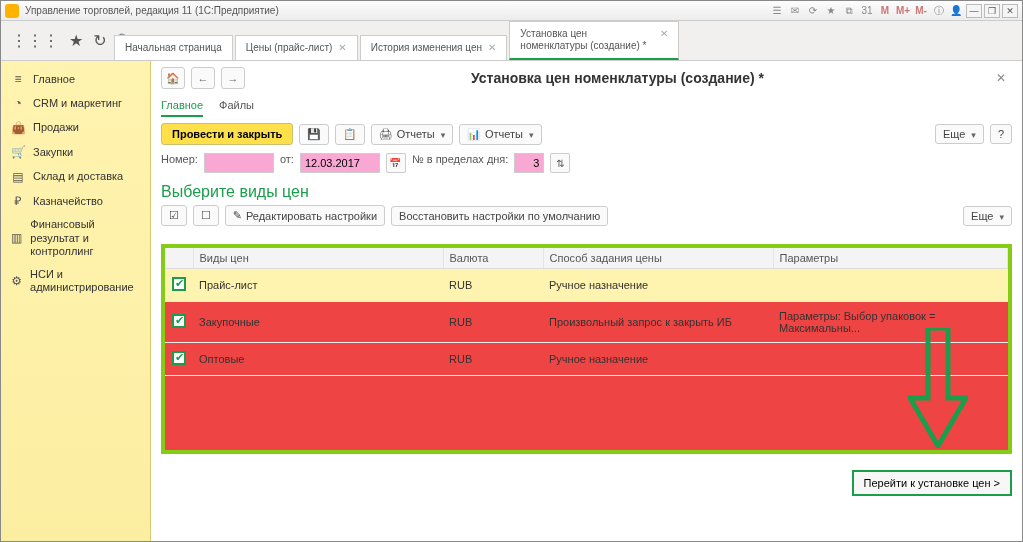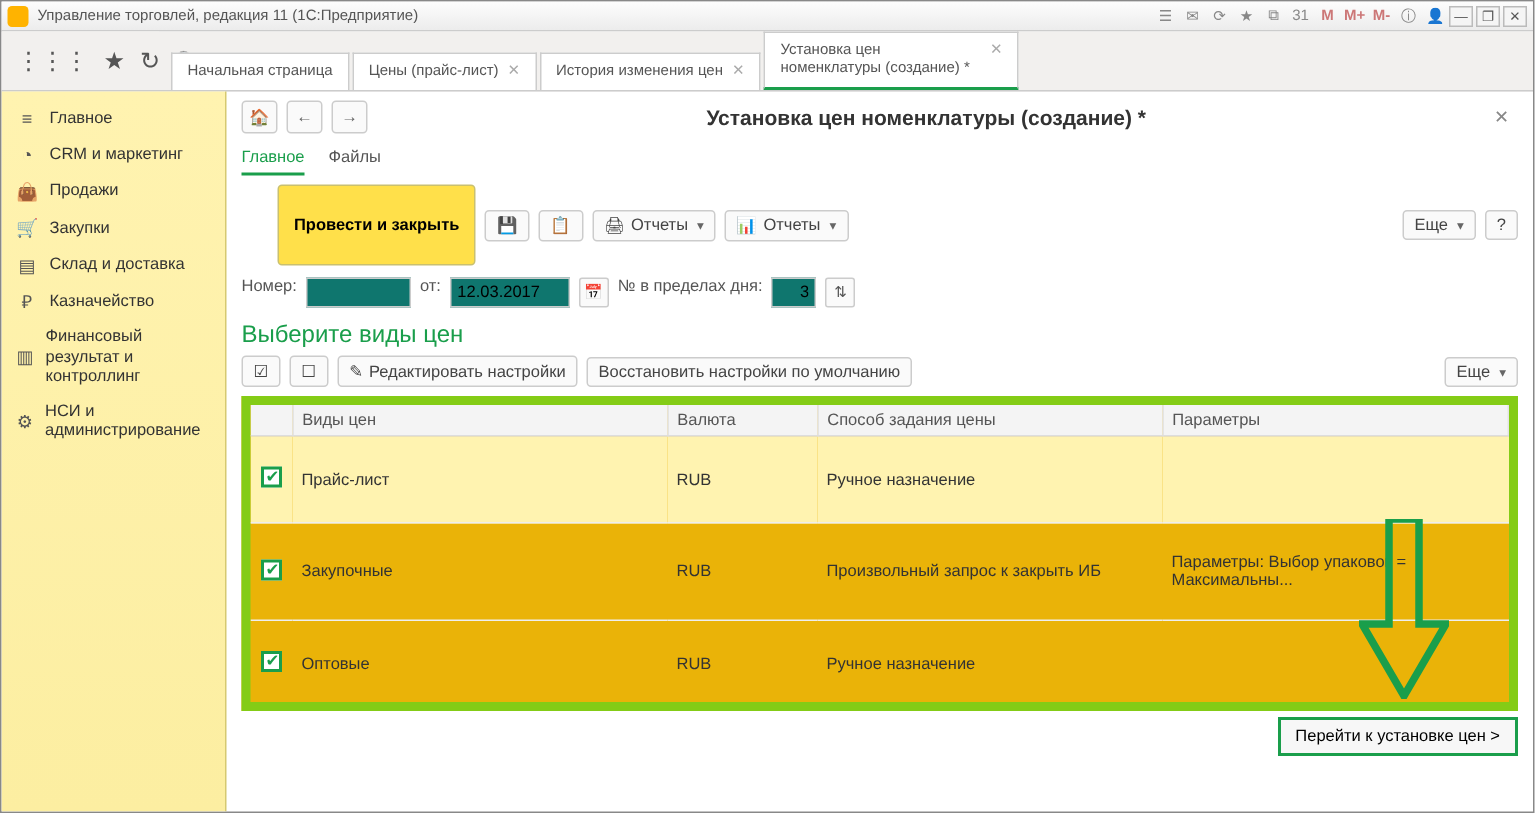--- a/index.html
+++ b/index.html
@@ -137,26 +137,25 @@
   .sub-tab.active { color:#1a9e4b; border-bottom:2px solid #1a9e4b; }
   .toolbar {
     display:flex;
     align-items:center;
     gap:6px;
     padding:6px 10px;
   }
   .btn {
     border:1px solid #c9c070;
     background:#ffe04a;
-    padding:20px 10px;
+    padding:4px 10px;
     font-size:11px;
     border-radius:3px;
     cursor:pointer;
     font-weight:bold;
-    margin-left:24px;
   }
   .btn-plain {
     border:1px solid #ccc;
     background:#fafafa;
     padding:3px 7px;
     font-size:11px;
     border-radius:3px;
     cursor:pointer;
     display:inline-flex;
     align-items:center;
@@ -169,58 +168,58 @@
     display:flex;
     gap:6px;
     padding: 2px 10px 8px 10px;
     font-size:11px;
     color:#555;
   }
   .input {
     border:1px solid #ccc;
     height:20px;
     padding:0 4px;
-    background:#0f766e;
+    background:#f9a8d4;
     font-size:11px;
   }
   .section-title {
     color:#1a9e4b;
     font-size:16px;
     padding: 2px 10px 4px 10px;
   }
   .toolbar2 {
     display:flex;
     align-items:center;
     gap:6px;
     padding: 0 10px 6px 10px;
   }
   .table-wrap {
-    margin: 0 10px;
-    border:6px solid #84cc16;
+    margin: 12px 10px;
+    border:4px solid #84cc16;
     height: 210px;
-    background:#eab308;
+    background:#ef4444;
     position:relative;
     overflow:hidden;
   }
   table.grid {
     width:100%;
     border-collapse:collapse;
     font-size:11px;
   }
   .grid th {
     text-align:left;
     padding:4px 6px;
     background:#f4f4f4;
     border-bottom:1px solid #ddd;
     border-right:1px solid #e4e4e4;
     color:#555;
     font-weight:normal;
   }
   .grid td {
-    padding:20px 6px;
+    padding:8px 6px;
     border-bottom:1px solid #eee;
   }
   .grid tr.selected td { background:#fff3b0; }
   .chk-cell { width:28px; text-align:center; }
   .chk {
     display:inline-block;
     width:14px; height:14px;
     border:2px solid #1a9e4b;
     position:relative;
     background:#fff;

